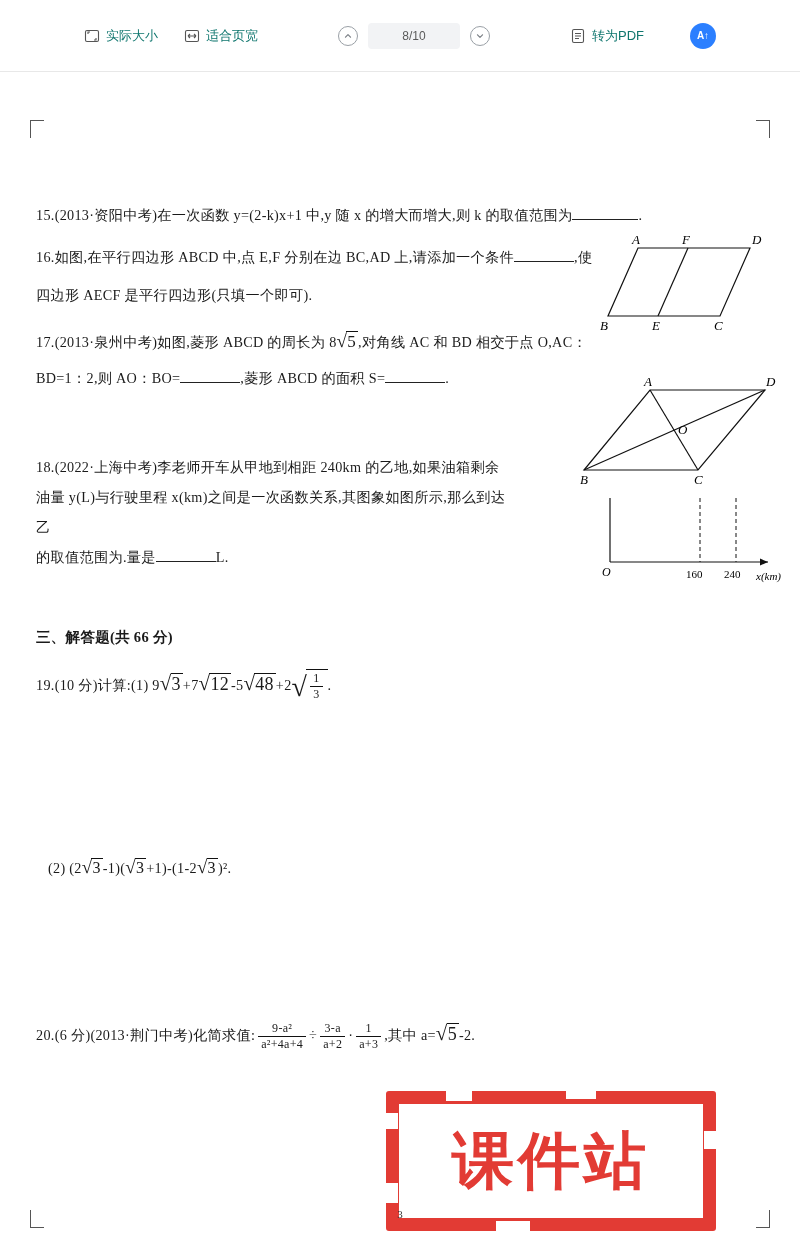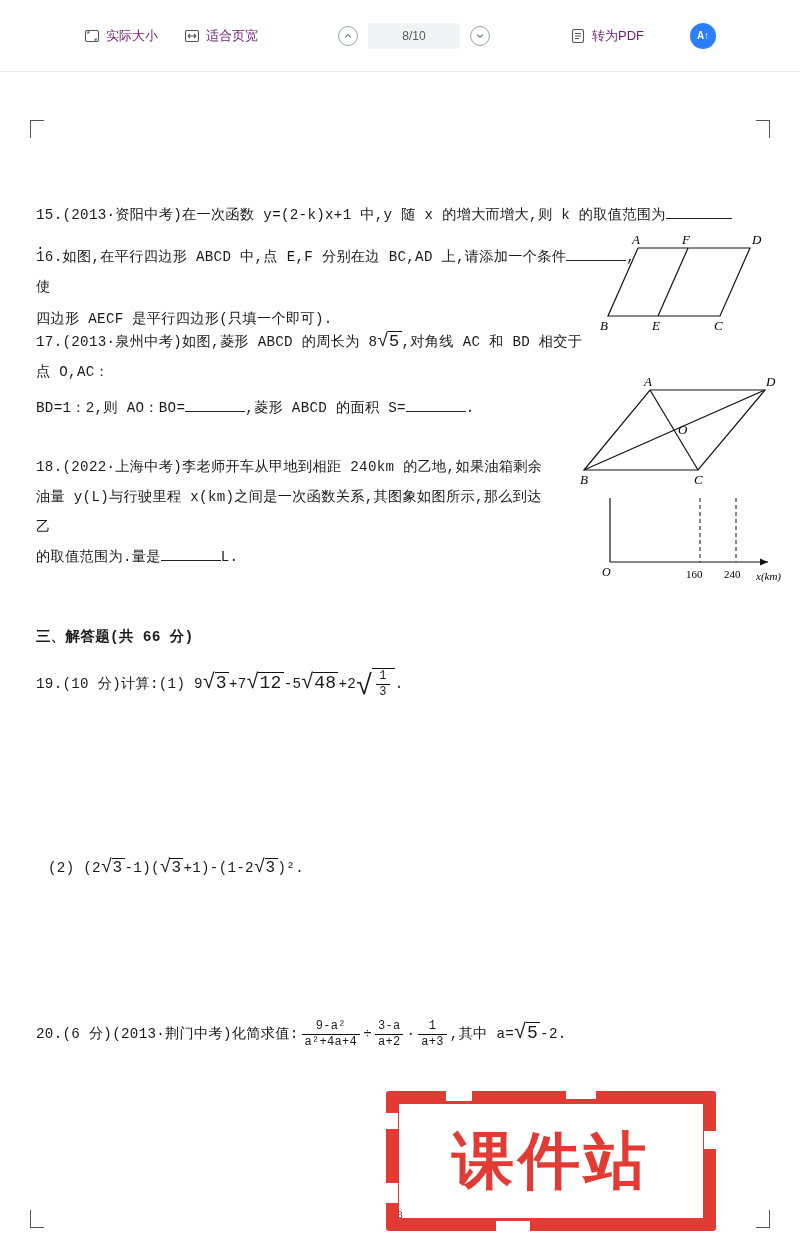--- a/index.html
+++ b/index.html
@@ -16,21 +16,21 @@
     position: absolute; top: 0; left: 0;
     width: 800px; height: 72px;
     background: #ffffff;
     border-bottom: 1px solid #e8e8e8;
     display: flex; align-items: center; justify-content: center;
     gap: 0px;
   }
   .tb-group { display: flex; align-items: center; gap: 26px; }
   .tb-btn {
     display: flex; align-items: center; gap: 6px;
-    font-size: 13px; color: #701a75; cursor: pointer;
+    font-size: 13px; color: #0f766e; cursor: pointer;
     white-space: nowrap;
   }
   .tb-icon {
     width: 16px; height: 16px; display: inline-block; position: relative;
   }
   .tb-icon svg { display: block; }
   .tb-sep { width: 28px; }
   .page-nav { display: flex; align-items: center; gap: 10px; }
   .circle-btn {
     width: 20px; height: 20px; border-radius: 50%;
@@ -72,21 +72,21 @@
     font-size: 15px; font-family: "Liberation Serif", serif;
   }
   .top-table td.lbl { width: 62px; letter-spacing: 2px; }
   .top-table td.num { width: 39px; }
 
   .q {
     position: absolute;
     font-size: 14.2px;
     line-height: 30px;
     letter-spacing: 0.3px;
-    font-family: Liberation Mono, monospace;
+    font-family: Liberation Serif, serif;
   }
   .q .u { display:inline-block; border-bottom: 1px solid #222; }
   .u60 { width: 60px; }
   .u66 { width: 66px; }
 
   .sqrt { display: inline-block; position: relative; white-space: nowrap; }
   .sqrt > .rad { font-size: 1.0em; }
   .sqrt > .body { border-top: 1.1px solid #111; padding: 0 2px 0 1px; margin-left: -1px; }
 
   .bold-head { font-weight: bold; font-size: 14.5px; }
@@ -192,21 +192,21 @@
   <div class="crop bl"></div>
   <div class="crop br"></div>
 
 
   <div class="q" style="left:36px; top:128px; width:700px;">
     <span>15.(2013·资阳中考)在一次函数 y=(2-k)x+1 中,y 随 x 的增大而增大,则 k 的取值范围为</span><span class="u u66"></span><span>.</span>
   </div>
 
   <div class="q" style="left:36px; top:170px; width:600px;">
     <span>16.如图,在平行四边形 ABCD 中,点 E,F 分别在边 BC,AD 上,请添加一个条件</span><span class="u u60"></span><span>,使</span>
-    <div style="margin-top:2px;">四边形 AECF 是平行四边形(只填一个即可).</div>
+    <div style="margin-top:8px;">四边形 AECF 是平行四边形(只填一个即可).</div>
   </div>
 
   <div class="figure" style="left:600px; top:160px;">
     <svg width="180" height="110" viewBox="0 0 180 110">
       <polygon points="38,16 150,16 120,84 8,84" fill="none" stroke="#111" stroke-width="1.2"></polygon>
       <line x1="88" y1="16" x2="58" y2="84" stroke="#111" stroke-width="1.2"></line>
       <text x="32" y="12" font-family="Liberation Serif, serif" font-size="13" font-style="italic">A</text>
       <text x="82" y="12" font-family="Liberation Serif, serif" font-size="13" font-style="italic">F</text>
       <text x="152" y="12" font-family="Liberation Serif, serif" font-size="13" font-style="italic">D</text>
       <text x="0" y="98" font-family="Liberation Serif, serif" font-size="13" font-style="italic">B</text>

